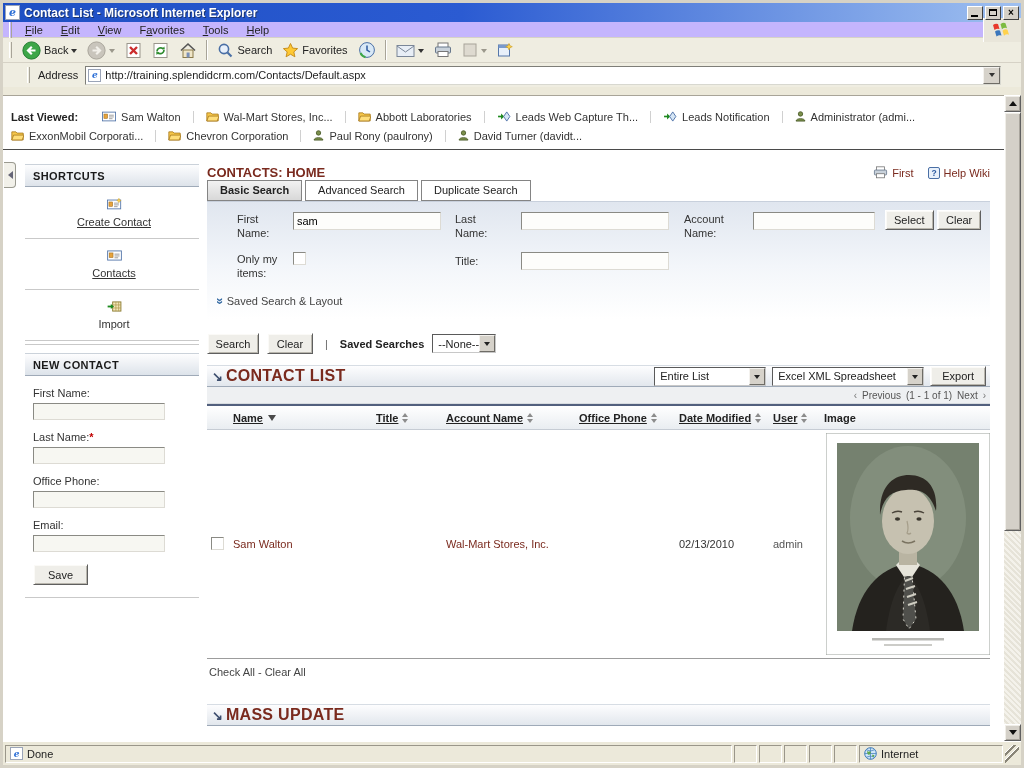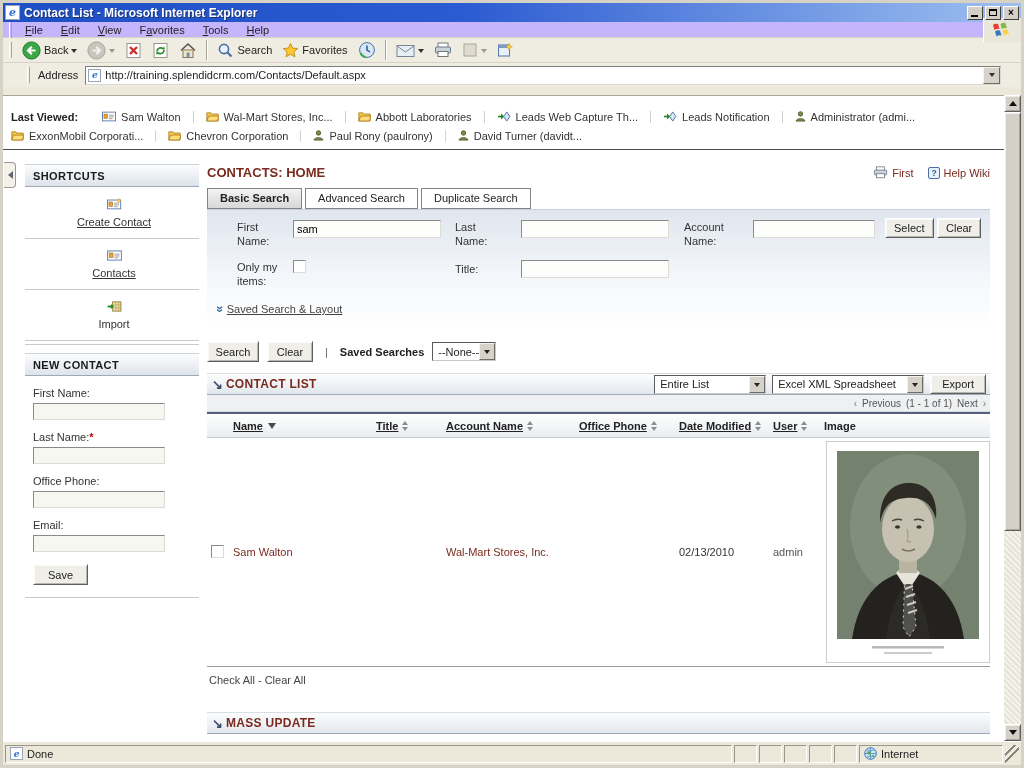--- a/index.html
+++ b/index.html
@@ -96,50 +96,50 @@
   .save-btn { margin:12px 0 0 8px; width:55px; }
   .side-hr { border-bottom:1px solid #C9C9C9; margin-top:12px; }
 
   
   .main { flex:1; margin:0 14px 0 6px; padding-top:15px; }
   .m-titlerow { display:flex; align-items:center; }
   .page-title { color:#7A2A1E; font-size:13px; font-weight:bold; }
   .m-links { margin-left:auto; display:flex; align-items:center; gap:14px; }
   .m-link { display:flex; align-items:center; gap:4px; color:#7A2A1E; cursor:pointer; }
 
-  .tabs { display:flex; margin-top:8px; }
+  .tabs { display:flex; }
   .tab { border:1px solid #848484; background:#fff; padding:3px 12px 4px; margin-right:3px; cursor:pointer; }
   .tab.active { background:linear-gradient(180deg,#F2F2F2,#D8D8D8); font-weight:bold; }
 
   .searchpanel { position:relative; height:118px; background:linear-gradient(180deg,#E0E6EF 0%,#F3F6FA 55%,#FFFFFF 100%);
                  border-top:1px solid #C8D0DC; }
   .sp-abs { position:absolute; }
   .sp-label { color:#333; line-height:14px; }
   .sp-input { height:18px; background:#FDFDFB; border:1px solid;
               border-color:#8A8A84 #DDDBD4 #DDDBD4 #8A8A84; font:11px "Liberation Sans",sans-serif; padding:0 3px; }
   .chk { width:13px; height:13px; background:#fff; border:1px solid;
          border-color:#8A8A84 #DDDBD4 #DDDBD4 #8A8A84; display:inline-block; }
   .chev-dn { display:inline-block; transform:rotate(90deg); color:#3A6EA5; font-weight:bold; font-size:12px; }
-  .ss-link { color:#444; text-decoration:underline; cursor:pointer; }
+  .ss-link { color:#444; cursor:pointer; }
 
   .actions { display:flex; align-items:center; margin-top:14px; gap:8px; }
   .pipe { color:#666; margin:0 4px; }
   .bold-label { font-weight:bold; }
   .sel { display:inline-flex; align-items:center; background:#fff; border:1px solid;
          border-color:#5A5A5A #C8C8C8 #C8C8C8 #5A5A5A; height:19px; cursor:pointer; }
   .sel-txt { padding:0 5px; flex:1; white-space:nowrap; overflow:hidden; }
   .sel-arw { width:16px; height:17px; background:#D6D2CA; border:1px solid;
              border-color:#F4F2EE #6E6C66 #6E6C66 #F4F2EE; display:flex; align-items:center; justify-content:center; flex:none; }
   .sel-arw::after { content:''; width:0; height:0; border:3px solid transparent; border-top:4px solid #222; margin-top:4px; }
 
   .secbar { margin-top:11px; height:22px; display:flex; align-items:center;
             background:linear-gradient(180deg,#FDFDFE,#E2E7ED);
             border-top:1px solid #D7DDE4; border-bottom:1px solid #9FAAB8; padding:0 2px; }
   .arrow-se { color:#3D4E6E; font-weight:bold; font-size:13px; margin:0 3px; }
-  .sec-title { color:#7A2A1E; font-weight:bold; font-size:12px; letter-spacing:.3px; }
+  .sec-title { color:#7A2A1E; font-weight:bold; font-size:16px; letter-spacing:.3px; }
   .sec-ctrls { margin-left:auto; display:flex; align-items:center; gap:6px; padding-right:2px; }
 
   .pagebar { height:17px; background:#EEF0F2; border-bottom:1px solid #D8DCE0;
              display:flex; align-items:center; justify-content:flex-end; color:#555; font-size:10px; gap:5px; padding-right:4px; }
   .pg-mark { color:#777; }
 
   .thead { display:flex; align-items:center; height:26px; border-top:2px solid #52607E;
            background:linear-gradient(180deg,#FFFFFF,#E9EDF1); border-bottom:1px solid #C6CCD4; }
   .th { display:flex; align-items:center; font-weight:bold; color:#222; }
   .th .lnk { text-decoration:underline; cursor:pointer; }

